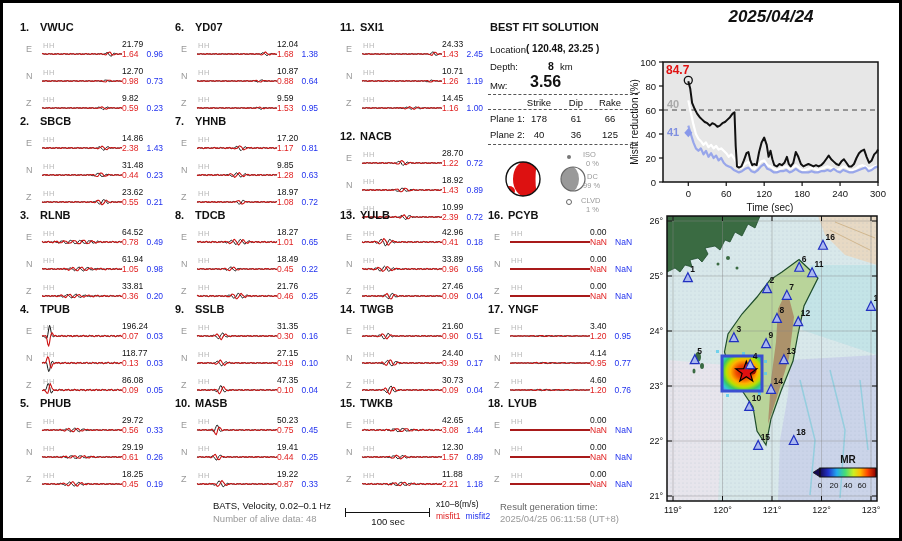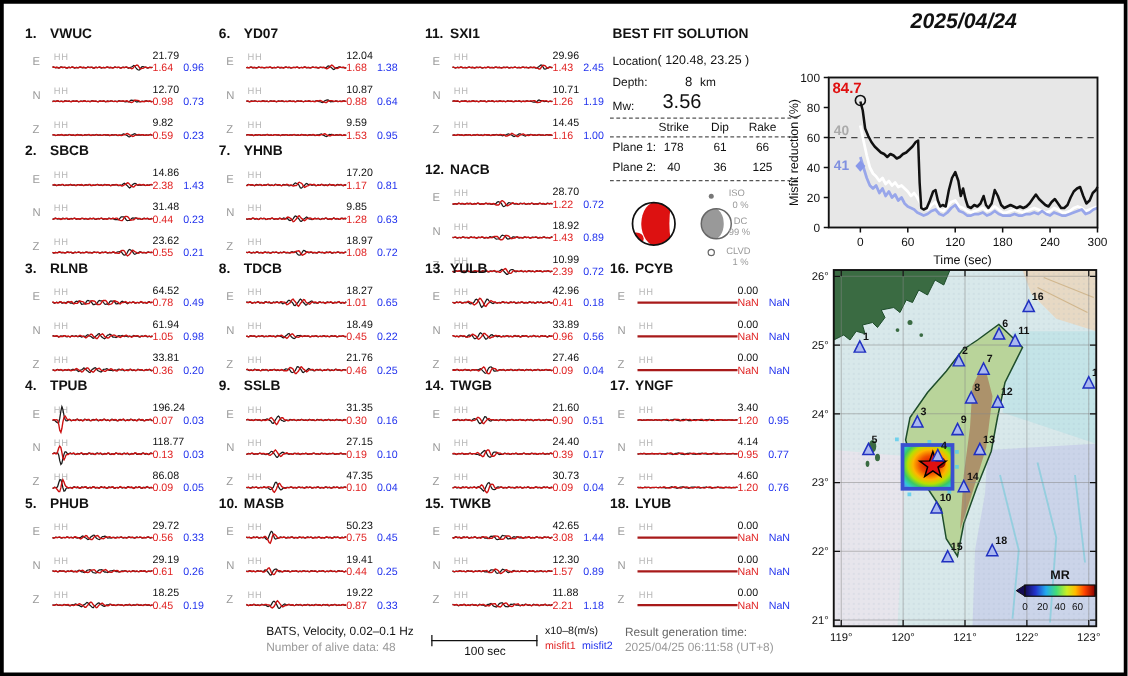--- a/index.html
+++ b/index.html
@@ -17,21 +17,21 @@
   .chan{position:absolute;left:27px;top:6px;font-size:7.5px;color:#b8b8b8;letter-spacing:.5px;}
   .twave{position:absolute;left:24px;top:4px;overflow:visible;}
   .amp{position:absolute;left:106px;top:4px;font-size:8.5px;color:#111;white-space:nowrap;}
   .mis{position:absolute;left:106px;top:14px;font-size:8.5px;white-space:nowrap;}
   .m1{color:#e02222;margin-right:8px;}
   .m2{color:#2233ee;}
   
   .bf{position:absolute;left:484px;top:16px;width:160px;height:200px;font-size:9.5px;}
   .bf-title{position:absolute;left:6px;top:5px;font-size:11px;font-weight:bold;}
   .bf-lab{position:absolute;color:#111;}
-  .bf-val{position:absolute;font-weight:normal;}
+  .bf-val{position:absolute;font-weight:bold;}
   .bfsep{position:absolute;left:4px;width:150px;border-top:1px dashed #555;}
   .bfcell{position:absolute;text-align:center;}
   .bf-dec{position:absolute;font-size:7.5px;color:#999;text-align:right;}
   
   .dateblk{position:absolute;left:645px;top:6px;width:252px;text-align:center;
            font-size:17px;font-weight:bold;line-height:21px;font-style:italic;}
   
   .f-bats{position:absolute;left:213px;top:500px;font-size:9.5px;}
   .f-alive{position:absolute;left:213px;top:513px;font-size:9.5px;color:#999;}
   .f-bar{position:absolute;left:345px;top:512px;width:85px;border-top:1.4px solid #111;}
@@ -441,21 +441,21 @@
       </div>
       <div class="sgroup" style="left: 336px; top: 21px;">
         <div class="shead"><span class="snum">11.</span><span class="sname">SXI1</span></div>
         <div class="trow" style="top:14px">
           <span class="comp">E</span>
           <span class="chan">HH</span>
           <svg class="twave" width="84" height="26">
             <path d="M2.0 14.9 L2.8 14.8 L3.7 15.2 L4.5 15.4 L5.3 15.0 L6.2 14.8 L7.0 15.0 L7.8 14.9 L8.7 14.7 L9.5 14.9 L10.3 15.3 L11.2 15.2 L12.0 15.0 L12.8 15.1 L13.7 15.1 L14.5 14.8 L15.3 14.6 L16.2 15.0 L17.0 15.2 L17.8 15.0 L18.7 15.1 L19.5 15.3 L20.3 15.1 L21.2 14.7 L22.0 14.8 L22.8 15.0 L23.7 14.9 L24.5 14.9 L25.3 15.3 L26.2 15.4 L27.0 15.0 L27.8 14.9 L28.7 15.0 L29.5 14.9 L30.3 14.7 L31.2 14.9 L32.0 15.3 L32.8 15.2 L33.7 15.0 L34.5 15.1 L35.3 15.1 L36.2 14.7 L37.0 14.7 L37.8 15.1 L38.7 15.1 L39.5 15.0 L40.3 15.1 L41.2 15.3 L42.0 15.0 L42.8 14.7 L43.7 14.8 L44.5 15.0 L45.3 14.9 L46.2 14.9 L47.0 15.3 L47.8 15.3 L48.7 14.9 L49.5 14.9 L50.3 15.0 L51.2 14.8 L52.0 14.7 L52.8 15.0 L53.7 15.3 L54.5 15.1 L55.3 15.0 L56.2 15.1 L57.0 15.0 L57.8 14.7 L58.7 14.7 L59.5 15.1 L60.3 15.1 L61.2 15.0 L62.0 15.2 L62.8 15.3 L63.7 14.9 L64.5 14.7 L65.3 14.9 L66.2 15.0 L67.0 14.9 L67.8 15.1 L68.7 15.5 L69.5 15.4 L70.3 14.8 L71.2 14.2 L72.0 13.5 L72.8 12.9 L73.7 13.2 L74.5 14.7 L75.3 16.1 L76.2 16.3 L77.0 16.0 L77.8 15.7 L78.7 15.1 L79.5 14.6 L80.3 14.7 L81.2 15.1 L82.0 15.1" stroke="#1a1a1a" stroke-width="1" fill="none"></path>
             <path d="M2.0 14.8 L2.8 14.7 L3.7 15.1 L4.5 15.3 L5.3 15.1 L6.2 15.0 L7.0 15.2 L7.8 15.0 L8.7 14.6 L9.5 14.8 L10.3 15.1 L11.2 15.1 L12.0 15.0 L12.8 15.2 L13.7 15.3 L14.5 14.9 L15.3 14.7 L16.2 14.9 L17.0 15.0 L17.8 14.8 L18.7 15.0 L19.5 15.4 L20.3 15.2 L21.2 14.9 L22.0 15.0 L22.8 15.0 L23.7 14.7 L24.5 14.7 L25.3 15.1 L26.2 15.3 L27.0 15.1 L27.8 15.0 L28.7 15.2 L29.5 15.0 L30.3 14.6 L31.2 14.8 L32.0 15.1 L32.8 15.0 L33.7 15.0 L34.5 15.3 L35.3 15.3 L36.2 14.8 L37.0 14.7 L37.8 15.0 L38.7 15.0 L39.5 14.8 L40.3 15.1 L41.2 15.4 L42.0 15.2 L42.8 14.9 L43.7 15.0 L44.5 15.0 L45.3 14.7 L46.2 14.7 L47.0 15.2 L47.8 15.3 L48.7 15.0 L49.5 15.1 L50.3 15.2 L51.2 14.9 L52.0 14.6 L52.8 14.9 L53.7 15.1 L54.5 15.0 L55.3 15.0 L56.2 15.3 L57.0 15.2 L57.8 14.8 L58.7 14.7 L59.5 15.0 L60.3 14.9 L61.2 14.8 L62.0 15.1 L62.8 15.4 L63.7 15.1 L64.5 14.8 L65.3 15.0 L66.2 15.0 L67.0 14.7 L67.8 14.8 L68.7 15.3 L69.5 15.5 L70.3 15.6 L71.2 16.2 L72.0 16.3 L72.8 15.2 L73.7 13.8 L74.5 13.2 L75.3 13.3 L76.2 13.7 L77.0 14.6 L77.8 15.4 L78.7 15.4 L79.5 14.9 L80.3 14.8 L81.2 15.0 L82.0 14.9" stroke="#cc1111" stroke-width="1.1" fill="none"></path>
           </svg>
-          <div class="amp">29.96</div>
+          <div class="amp">24.33</div>
           <div class="mis"><span class="m1">1.43</span><span class="m2">2.45</span></div>
         </div>
         <div class="trow" style="top:41px">
           <span class="comp">N</span>
           <span class="chan">HH</span>
           <svg class="twave" width="84" height="26">
             <path d="M2.0 15.1 L2.8 14.7 L3.7 14.7 L4.5 15.0 L5.3 15.0 L6.2 14.9 L7.0 15.2 L7.8 15.4 L8.7 15.0 L9.5 14.8 L10.3 14.9 L11.2 14.9 L12.0 14.7 L12.8 14.9 L13.7 15.3 L14.5 15.2 L15.3 14.9 L16.2 15.0 L17.0 15.1 L17.8 14.7 L18.7 14.7 L19.5 15.1 L20.3 15.2 L21.2 15.0 L22.0 15.1 L22.8 15.3 L23.7 15.0 L24.5 14.6 L25.3 14.8 L26.2 15.1 L27.0 15.0 L27.8 14.9 L28.7 15.3 L29.5 15.3 L30.3 14.9 L31.2 14.8 L32.0 15.0 L32.8 14.9 L33.7 14.7 L34.5 15.0 L35.3 15.4 L36.2 15.2 L37.0 14.9 L37.8 15.0 L38.7 15.0 L39.5 14.7 L40.3 14.7 L41.2 15.1 L42.0 15.2 L42.8 15.0 L43.7 15.1 L44.5 15.3 L45.3 15.0 L46.2 14.6 L47.0 14.8 L47.8 15.1 L48.7 15.0 L49.5 15.0 L50.3 15.3 L51.2 15.3 L52.0 14.9 L52.8 14.8 L53.7 15.0 L54.5 14.9 L55.3 14.7 L56.2 15.1 L57.0 15.4 L57.8 15.1 L58.7 14.9 L59.5 15.0 L60.3 15.0 L61.2 14.7 L62.0 14.7 L62.8 15.1 L63.7 15.1 L64.5 14.9 L65.3 15.2 L66.2 15.6 L67.0 15.7 L67.8 15.6 L68.7 15.7 L69.5 15.3 L70.3 14.5 L71.2 14.0 L72.0 14.3 L72.8 14.5 L73.7 14.5 L74.5 14.8 L75.3 15.2 L76.2 15.1 L77.0 14.9 L77.8 15.2 L78.7 15.4 L79.5 15.1 L80.3 14.9 L81.2 15.1 L82.0 15.0" stroke="#1a1a1a" stroke-width="1" fill="none"></path>
             <path d="M2.0 15.2 L2.8 14.8 L3.7 14.8 L4.5 15.0 L5.3 14.8 L6.2 14.7 L7.0 15.1 L7.8 15.4 L8.7 15.1 L9.5 14.9 L10.3 15.1 L11.2 15.0 L12.0 14.6 L12.8 14.8 L13.7 15.2 L14.5 15.2 L15.3 15.0 L16.2 15.2 L17.0 15.3 L17.8 14.8 L18.7 14.6 L19.5 14.9 L20.3 15.0 L21.2 14.9 L22.0 15.1 L22.8 15.4 L23.7 15.2 L24.5 14.8 L25.3 14.9 L26.2 15.0 L27.0 14.8 L27.8 14.8 L28.7 15.2 L29.5 15.4 L30.3 15.0 L31.2 15.0 L32.0 15.1 L32.8 14.9 L33.7 14.6 L34.5 14.8 L35.3 15.2 L36.2 15.1 L37.0 15.0 L37.8 15.2 L38.7 15.2 L39.5 14.8 L40.3 14.7 L41.2 15.0 L42.0 15.0 L42.8 14.9 L43.7 15.1 L44.5 15.4 L45.3 15.1 L46.2 14.8 L47.0 14.9 L47.8 15.0 L48.7 14.8 L49.5 14.8 L50.3 15.2 L51.2 15.3 L52.0 15.0 L52.8 15.0 L53.7 15.1 L54.5 14.9 L55.3 14.6 L56.2 14.9 L57.0 15.2 L57.8 15.1 L58.7 15.0 L59.5 15.2 L60.3 15.2 L61.2 14.8 L62.0 14.7 L62.8 15.1 L63.7 15.0 L64.5 14.7 L65.3 14.7 L66.2 14.8 L67.0 14.5 L67.8 14.5 L68.7 15.3 L69.5 16.0 L70.3 16.0 L71.2 15.9 L72.0 15.8 L72.8 15.2 L73.7 14.6 L74.5 14.5 L75.3 14.8 L76.2 14.7 L77.0 14.6 L77.8 15.0 L78.7 15.3 L79.5 15.1 L80.3 15.0 L81.2 15.3 L82.0 15.1" stroke="#cc1111" stroke-width="1.1" fill="none"></path>
           </svg>
           <div class="amp">10.71</div>

